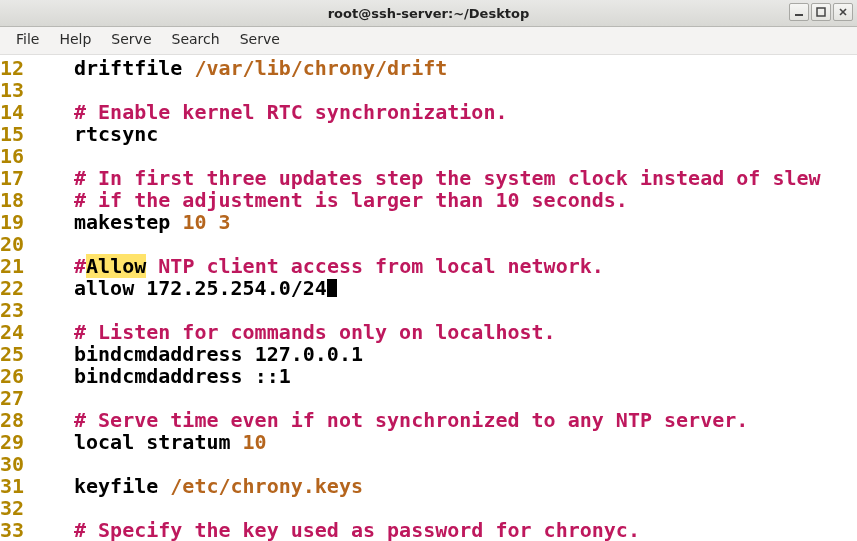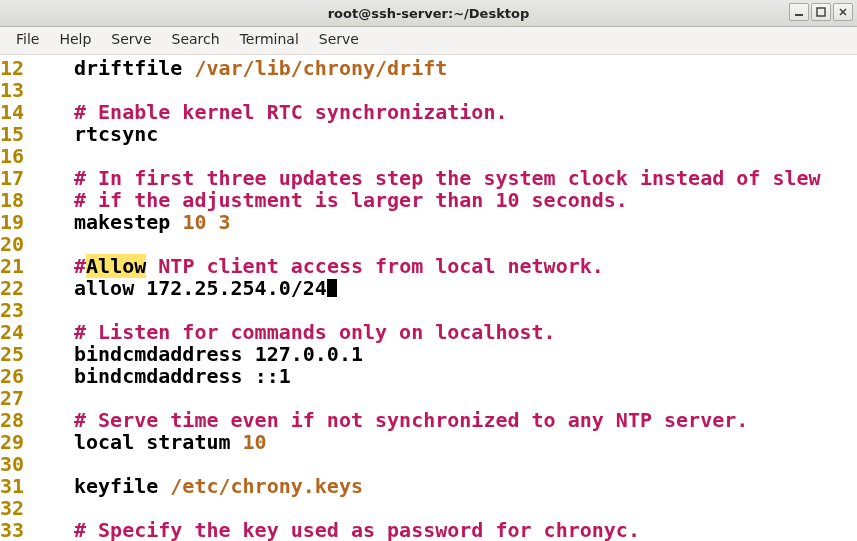--- a/index.html
+++ b/index.html
@@ -59,17 +59,16 @@
         </svg>
     </div>
   </div>
 </div>
 
 <div class="menubar">
   <div class="menu-item">File</div>
   <div class="menu-item">Help</div>
   <div class="menu-item">Serve</div>
   <div class="menu-item">Search</div>
-  <div class="menu-item">Terminal</div>
   <div class="menu-item">Serve</div>
 </div>
 
 <div class="editor" id="editor"><div class="line"><span class="lineno">12</span><span class="codecell"><span class="c-keyword">driftfile </span><span class="c-value">/var/lib/chrony/drift</span></span></div><div class="line"><span class="lineno">13</span><span class="codecell"></span></div><div class="line"><span class="lineno">14</span><span class="codecell"><span class="c-comment"># Enable kernel RTC synchronization.</span></span></div><div class="line"><span class="lineno">15</span><span class="codecell"><span class="c-keyword">rtcsync</span></span></div><div class="line"><span class="lineno">16</span><span class="codecell"></span></div><div class="line"><span class="lineno">17</span><span class="codecell"><span class="c-comment"># In first three updates step the system clock instead of slew</span></span></div><div class="line"><span class="lineno">18</span><span class="codecell"><span class="c-comment"># if the adjustment is larger than 10 seconds.</span></span></div><div class="line"><span class="lineno">19</span><span class="codecell"><span class="c-keyword">makestep </span><span class="c-value">10 3</span></span></div><div class="line"><span class="lineno">20</span><span class="codecell"></span></div><div class="line"><span class="lineno">21</span><span class="codecell"><span class="c-comment">#</span><span class="hl-search">Allow</span><span class="c-comment"> NTP client access from local network.</span></span></div><div class="line"><span class="lineno">22</span><span class="codecell"><span class="c-keyword">allow </span><span class="c-ip">172.25.254.0/24</span><span class="cursor-block"></span></span></div><div class="line"><span class="lineno">23</span><span class="codecell"></span></div><div class="line"><span class="lineno">24</span><span class="codecell"><span class="c-comment"># Listen for commands only on localhost.</span></span></div><div class="line"><span class="lineno">25</span><span class="codecell"><span class="c-keyword">bindcmdaddress </span><span class="c-ip">127.0.0.1</span></span></div><div class="line"><span class="lineno">26</span><span class="codecell"><span class="c-keyword">bindcmdaddress </span><span class="c-ip">::1</span></span></div><div class="line"><span class="lineno">27</span><span class="codecell"></span></div><div class="line"><span class="lineno">28</span><span class="codecell"><span class="c-comment"># Serve time even if not synchronized to any NTP server.</span></span></div><div class="line"><span class="lineno">29</span><span class="codecell"><span class="c-keyword">local stratum </span><span class="c-value">10</span></span></div><div class="line"><span class="lineno">30</span><span class="codecell"></span></div><div class="line"><span class="lineno">31</span><span class="codecell"><span class="c-keyword">keyfile </span><span class="c-value">/etc/chrony.keys</span></span></div><div class="line"><span class="lineno">32</span><span class="codecell"></span></div><div class="line"><span class="lineno">33</span><span class="codecell"><span class="c-comment"># Specify the key used as password for chronyc.</span></span></div></div>
 
 </body></html>

